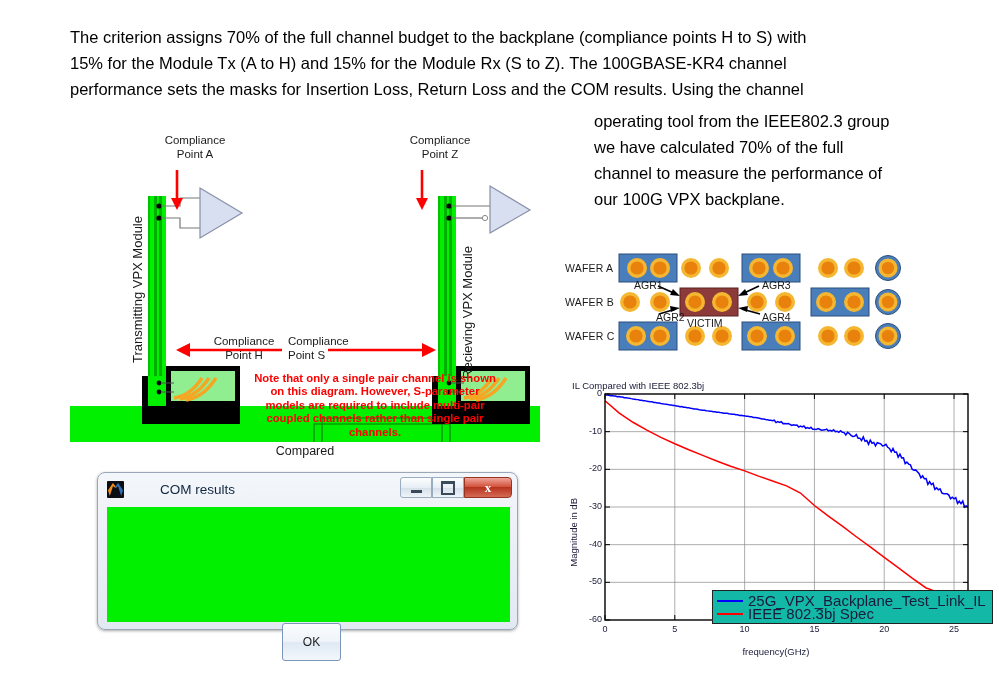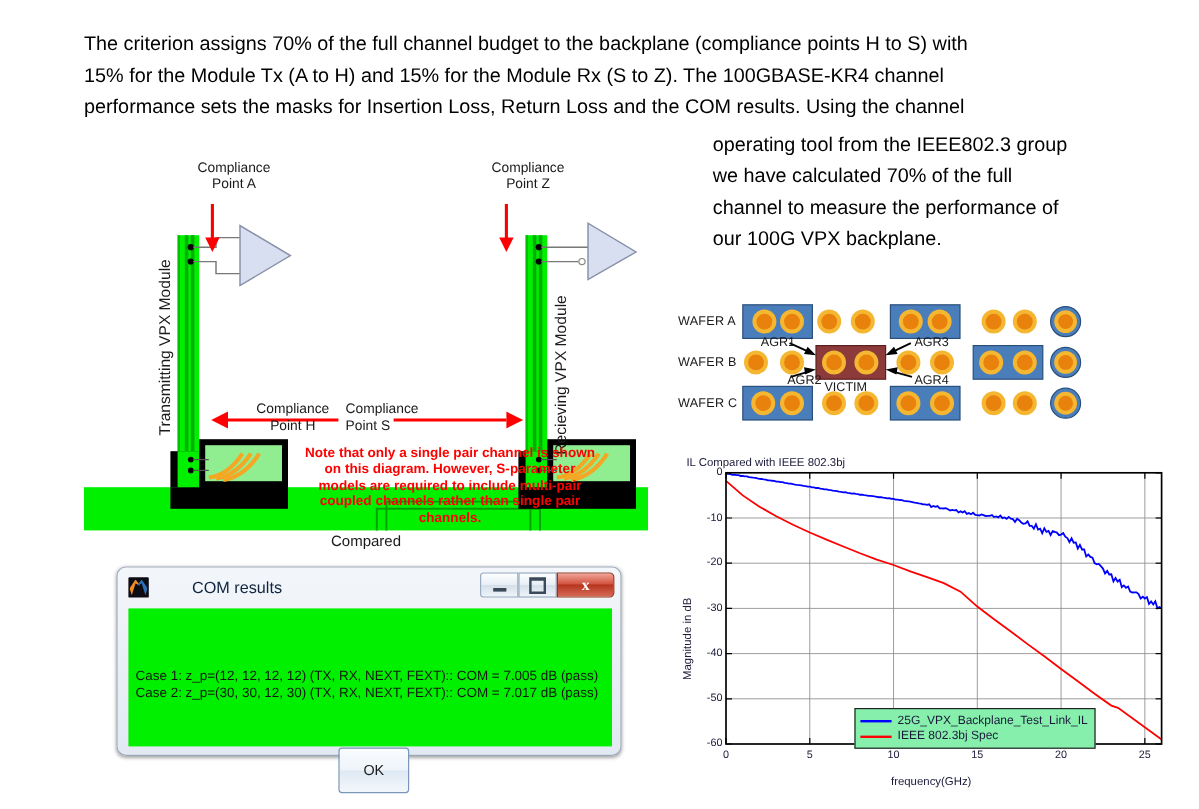--- a/index.html
+++ b/index.html
@@ -245,24 +245,24 @@
     position: absolute;
     left: 0; top: 266px; width: 408px;
     text-align: center;
     font-size: 9.5px;
     color: #1a1a3a;
   }
   #chart-legend {
     position: absolute;
     left: 140px;
     top: 210px;
-    background: #86efac;
+    background: #14b8a6;
     border: 1px solid #222;
     padding: 3px 6px 3px 4px;
-    font-size: 10px;
+    font-size: 15px;
     color: #1a1a3a;
     line-height: 13px;
   }
   .legend-row { display: flex; align-items: center; white-space: nowrap; }
   .legend-swatch { width: 26px; height: 2px; margin-right: 5px; flex: none; }
 </style>
 </head>
 <body>
 
 <div id="intro-paragraph">
@@ -390,24 +390,20 @@
       <div class="win-btn">
         <span class="max-glyph"></span>
       </div>
       <div class="win-btn close">
         <span>x</span>
       </div>
     </div>
   </div>
 
   <div id="com-body">
-    <div id="com-lines">
-      <div>Case 1: z_p=(12, 12, 12, 12) (TX, RX, NEXT, FEXT):: COM = 7.005 dB (pass)</div>
-      <div>Case 2: z_p=(30, 30, 12, 30) (TX, RX, NEXT, FEXT):: COM = 7.017 dB (pass)</div>
-    </div>
     <div id="ok-button">OK</div>
   </div>
 </div>
 
 <div id="wafer-diagram">
   <svg width="350" height="112" viewBox="0 0 350 112">
     <defs>
       <g id="pin">
         <circle cx="0" cy="0" r="10" fill="#f5b731"></circle>
         <circle cx="0" cy="0" r="6.6" fill="#e8820c"></circle>

